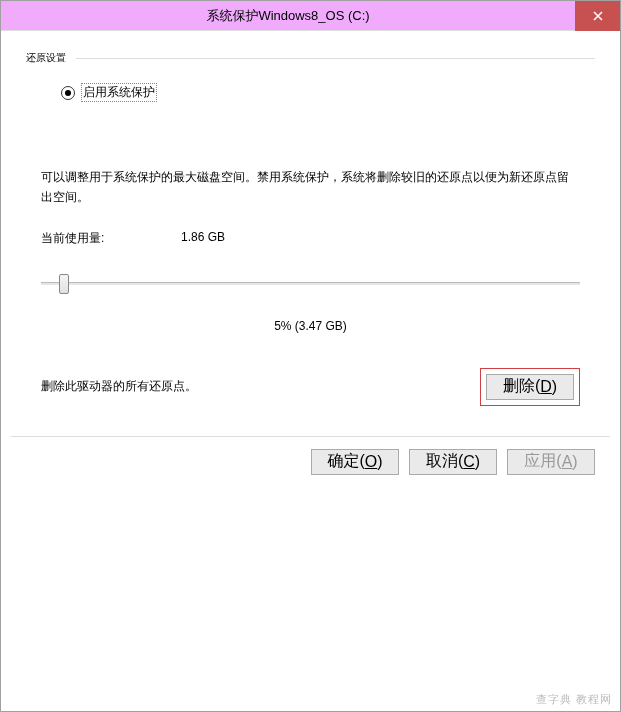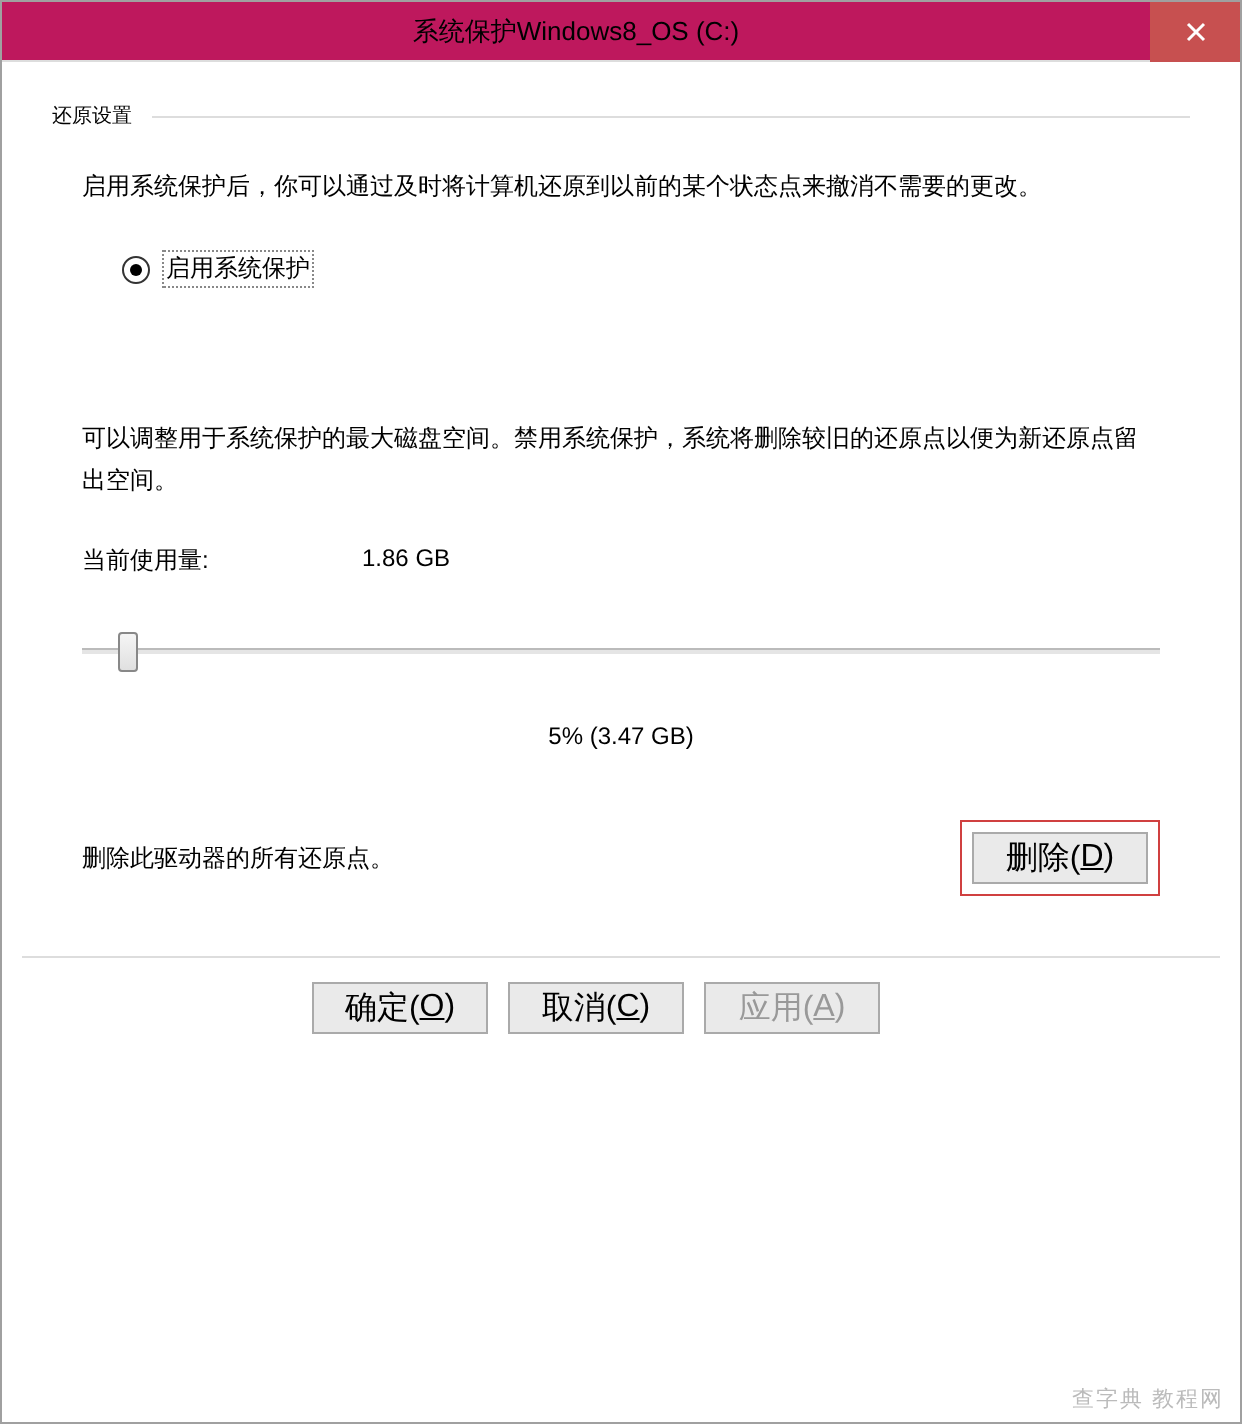--- a/index.html
+++ b/index.html
@@ -1,18 +1,18 @@
 <!DOCTYPE html>
 <html><head>
   <meta charset="utf-8">
   <style>
     * { box-sizing: border-box; margin: 0; padding: 0; }
     body { font-family: "Microsoft YaHei", "Segoe UI", sans-serif; font-size: 12px; background: #fff; }
     .window { width: 621px; height: 712px; border: 1px solid #a0a0a0; position: relative; background: #fff; }
-    .titlebar { height: 30px; display: flex; align-items: center; background: #be185d; border-bottom: 1px solid #ddd; }
+    .titlebar { height: 30px; display: flex; align-items: center; background: #f0abfc; border-bottom: 1px solid #ddd; }
     .title-text { flex: 1; text-align: center; font-size: 13px; color: #000; }
     .close-btn { width: 45px; height: 30px; background: #c75050; color: #fff; display: flex; align-items: center; justify-content: center; cursor: pointer; }
     .close-btn svg { width: 10px; height: 10px; }
     .content { padding: 20px 25px 0 25px; }
     .section-header { display: flex; align-items: center; margin-bottom: 18px; }
     .section-title { font-size: 10px; color: #000; white-space: nowrap; margin-right: 10px; }
     .section-line { flex: 1; height: 1px; background: #ddd; }
     .desc-text { margin: 0 15px 22px 15px; line-height: 1.7; color: #000; }
     .radio-group { margin-left: 35px; margin-bottom: 65px; text-align: center; }
     .radio-row { display: flex; align-items: center; margin-bottom: 18px; }
@@ -24,21 +24,21 @@
     .usage-label { width: 140px; }
     .slider-container { flex: 1; position: relative; height: 20px; margin-top: 2px; }
     .slider-track { position: absolute; top: 8px; left: 0; right: 0; height: 3px; background: #e5e5e5; border-top: 1px solid #bbb; }
     .slider-thumb { position: absolute; top: 0; left: 18px; width: 10px; height: 20px; background: linear-gradient(#f5f5f5,#e0e0e0); border: 1px solid #888; border-radius: 2px; }
     .slider-value { text-align: center; margin-bottom: 35px; }
     .delete-row { display: flex; align-items: center; margin: 0 15px 30px 15px; }
     .delete-text { flex: 1; }
     .delete-btn-wrap { border: 1px solid #d04040; padding: 5px; }
     .btn { width: 88px; height: 26px; background: #eaeaea; border: 1px solid #aaa; font-family: inherit; font-size: 16px; cursor: pointer; display: inline-flex; align-items: center; justify-content: center; }
     .btn:disabled { color: #999; cursor: default; }
-    .bottom-buttons { display: flex; justify-content: center; gap: 10px; padding-right: 25px; margin-top: 12px; }
+    .bottom-buttons { display: flex; justify-content: flex-end; gap: 10px; padding-right: 25px; margin-top: 12px; }
     .bottom-divider { height: 1px; background: #ddd; margin: 0 10px; }
     .watermark { position: absolute; bottom: 4px; right: 8px; font-size: 11px; color: #bbb; letter-spacing: 1px; }
     .underline { text-decoration: underline; }
   </style>
 </head>
 <body>
 
 <div class="window">
   <div class="titlebar">
     <div class="title-text">系统保护Windows8_OS (C:)</div>
@@ -49,21 +49,20 @@
     </div>
   </div>
 
   <div class="content">
 
     <div class="section-header">
       <div class="section-title">还原设置</div>
       <div class="section-line"></div>
     </div>
 
-    <div class="desc-text">启用系统保护后，你可以通过及时将计算机还原到以前的某个状态点来撤消不需要的更改。</div>
 
     <div class="radio-group">
       <div class="radio-row">
         <div class="radio-circle checked"></div>
         <span class="radio-label dotted">启用系统保护</span>
       </div>
     </div>
 
 
     <div class="desc-text">可以调整用于系统保护的最大磁盘空间。禁用系统保护，系统将删除较旧的还原点以便为新还原点留出空间。</div>

